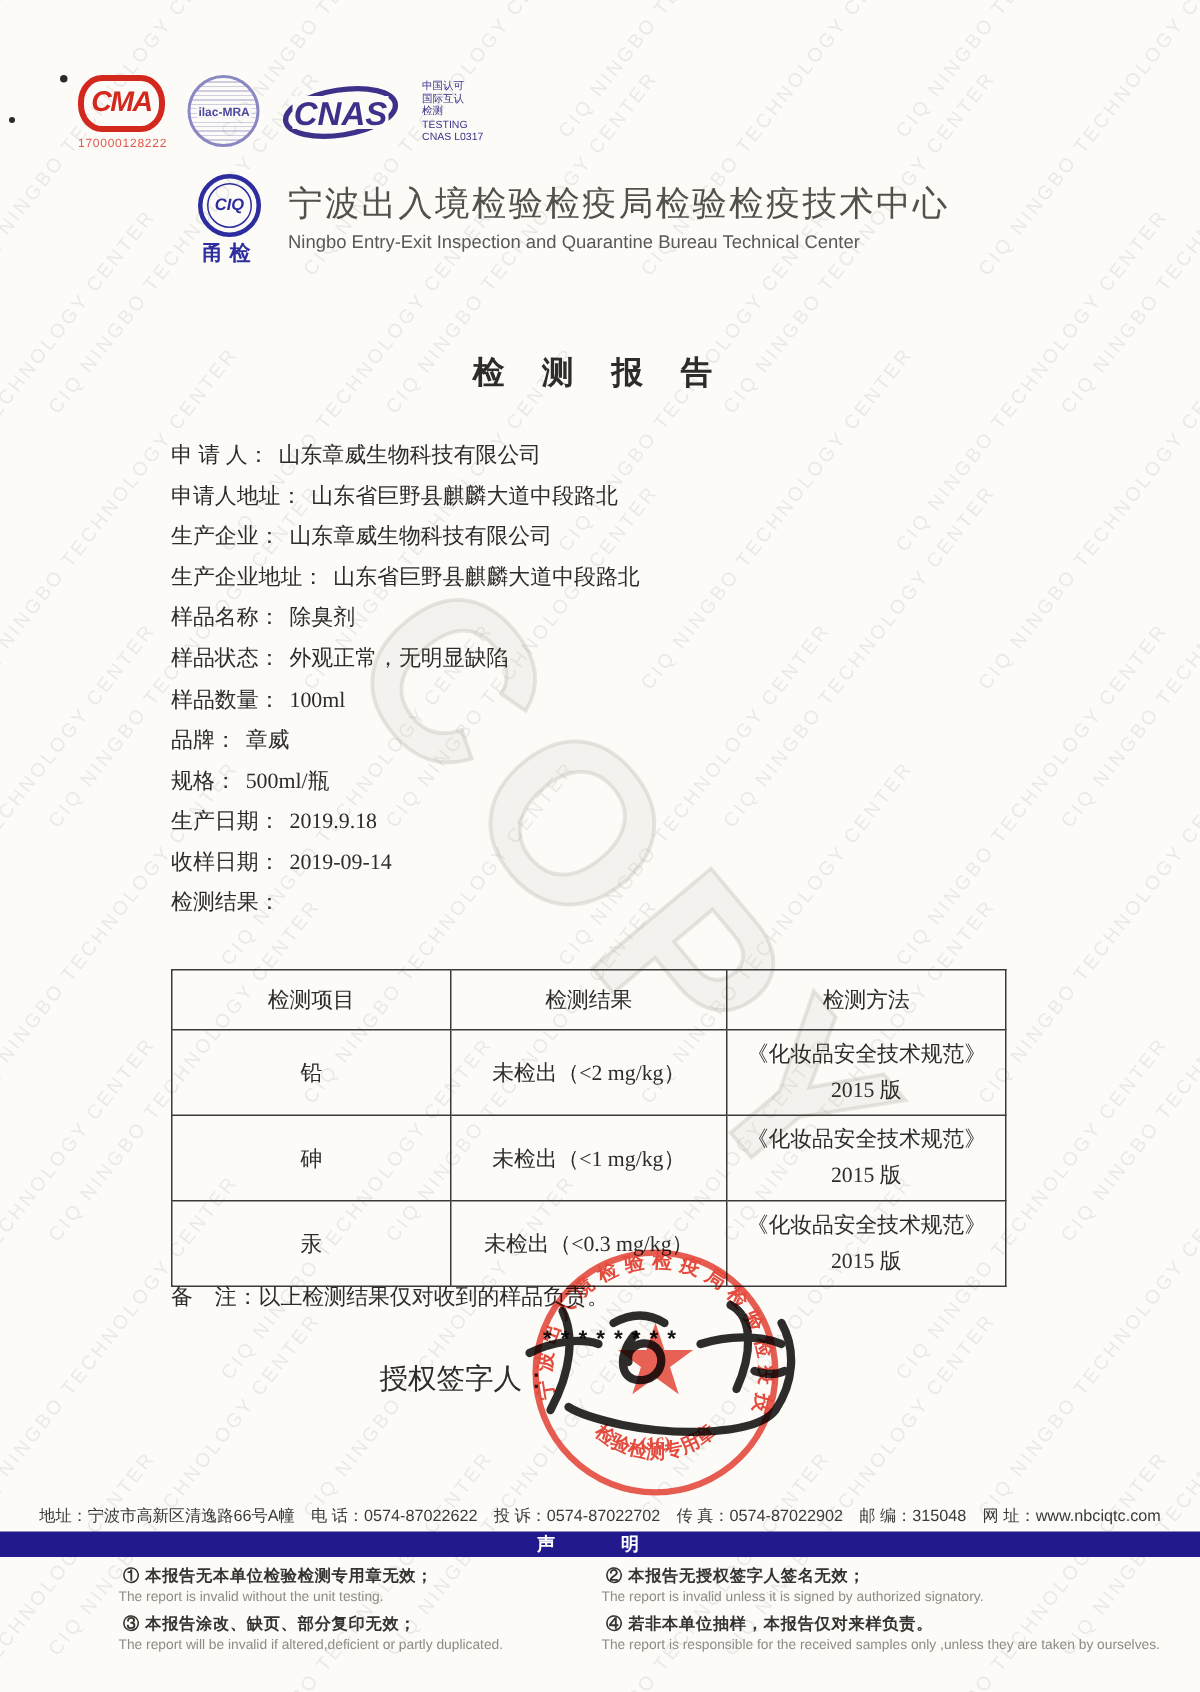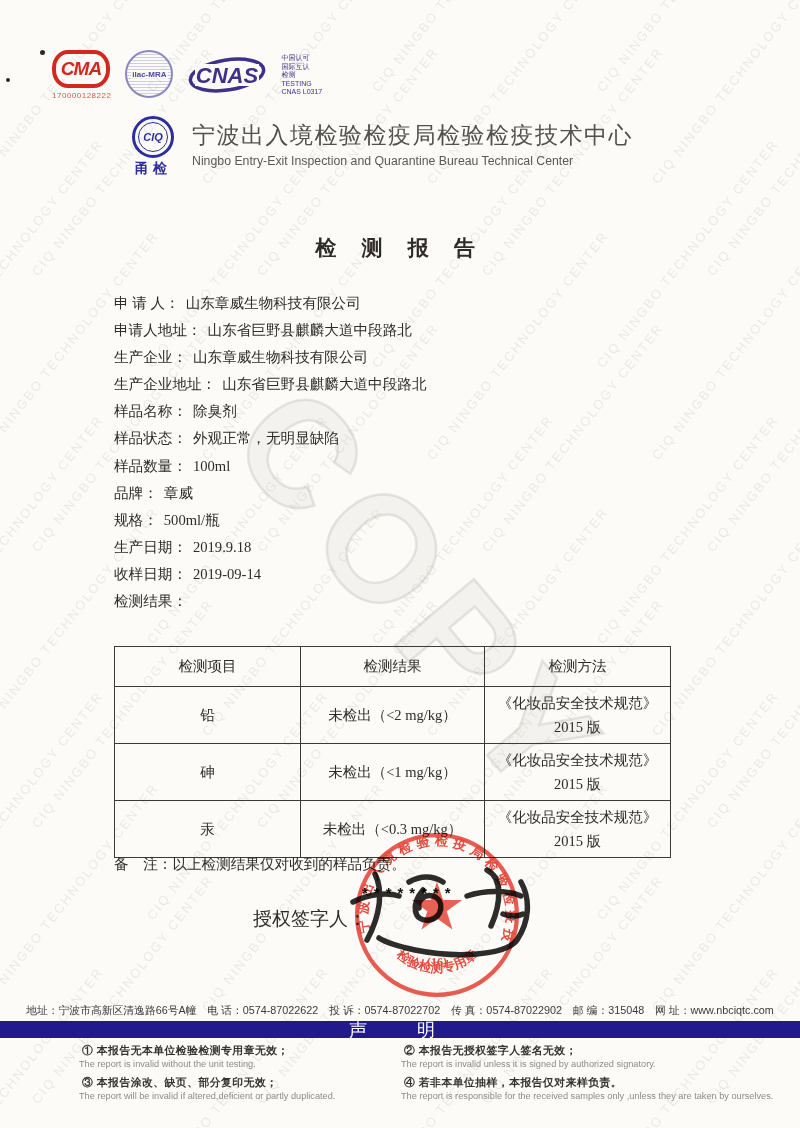--- a/index.html
+++ b/index.html
@@ -88,21 +88,21 @@
   #stamp{position:absolute;left:352px;top:830px;width:170px;height:170px;z-index:2;
       mix-blend-mode:multiply;opacity:.92;}
   #signature{position:absolute;left:345px;top:856px;width:215px;height:110px;z-index:3;
       mix-blend-mode:multiply;}
 
   
   #footer-address{position:absolute;left:0;top:1004px;width:100%;text-align:center;
       font-family:"Liberation Sans",sans-serif;font-size:10.8px;font-weight:500;color:#3a3a3a;}
   #statement-bar{position:absolute;left:0;top:1021px;width:800px;height:17px;background:#221a8c;
       display:flex;align-items:center;justify-content:center;}
-  #statement-bar span{color:#ffffff;font-weight:normal;font-size:18px;letter-spacing:16px;
+  #statement-bar span{color:#ffffff;font-weight:bold;font-size:12px;letter-spacing:16px;
       font-family:"Liberation Sans",sans-serif;}
   #declarations{position:absolute;left:55px;top:1044px;width:730px;display:grid;
       grid-template-columns:300px 1fr;column-gap:22px;row-gap:7px;
       font-family:"Liberation Sans",sans-serif;}
   .decl-cn{font-size:10.8px;font-weight:600;color:#35332f;letter-spacing:.5px;margin-left:27px;}
   .decl-en{font-size:9.2px;color:#8d8b86;margin-left:24px;margin-top:1px;}
 </style>
 </head>
 <body>
 

